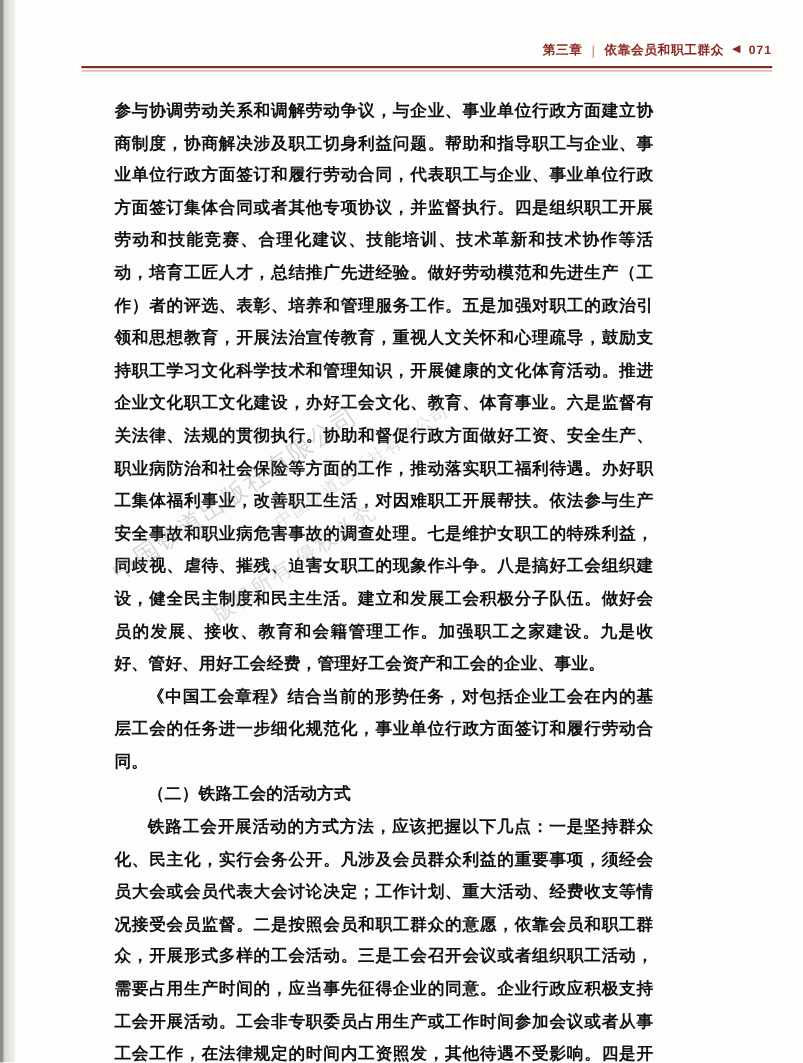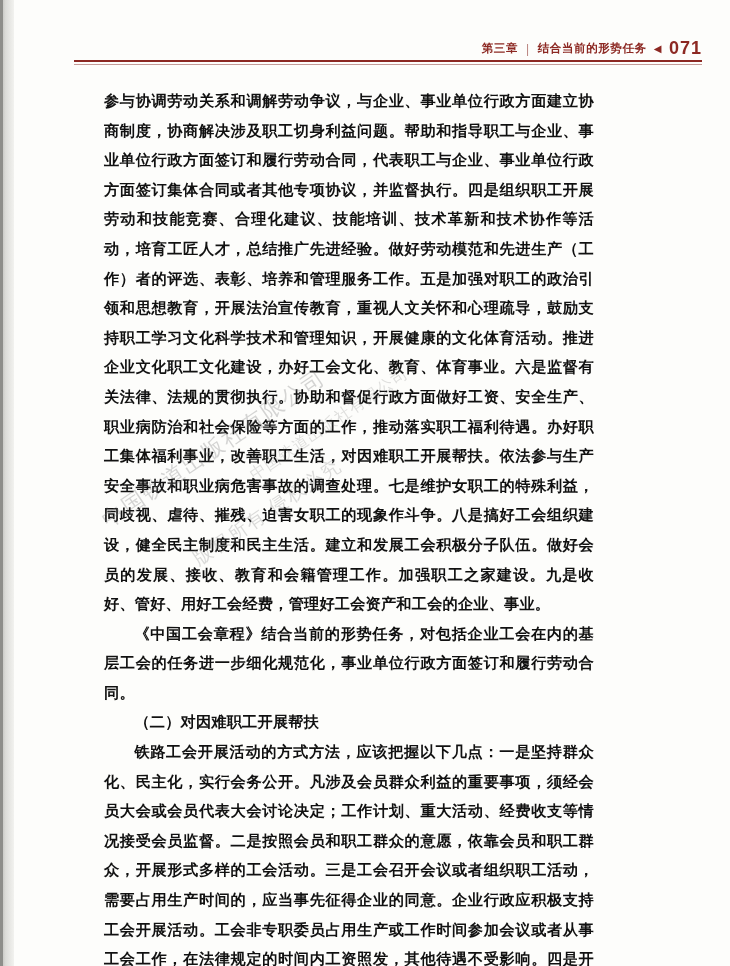--- a/index.html
+++ b/index.html
@@ -72,21 +72,21 @@
     color: #8c2822;
   }
   .header-deco {
     display: inline-block;
     color: #8c2822;
     font-size: 10px;
     transform: translateY(-0.5px);
   }
   .header-page {
     color: #8c2822;
-    font-size: 18px;
+    font-size: 11px;
     font-weight: bold;
     letter-spacing: 1px;
   }
   .header-rule {
     position: absolute;
     left: 60px;
     right: 28px;
     top: 22px;
     height: 2px;
     background: #8c2822;
@@ -172,32 +172,32 @@
 <div class="page">
 
   <div class="left-strip">
     <div class="left-strip-edge"></div>
   </div>
 
   <div class="header">
     <div class="header-inner">
       <span class="header-chapter">第三章</span>
       <span class="header-sep">|</span>
-      <span class="header-title">结合当前的形势任务</span>
+      <span class="header-title">依靠会员和职工群众</span>
       <span class="header-deco">◀</span>
       <span class="header-page">071</span>
     </div>
     <div class="header-rule"></div>
     <div class="header-rule-thin"></div>
   </div>
 
   <div class="body-text">
     <p class="plain">参与协调劳动关系和调解劳动争议，与企业、事业单位行政方面建立协商制度，协商解决涉及职工切身利益问题。帮助和指导职工与企业、事业单位行政方面签订和履行劳动合同，代表职工与企业、事业单位行政方面签订集体合同或者其他专项协议，并监督执行。四是组织职工开展劳动和技能竞赛、合理化建议、技能培训、技术革新和技术协作等活动，培育工匠人才，总结推广先进经验。做好劳动模范和先进生产（工作）者的评选、表彰、培养和管理服务工作。五是加强对职工的政治引领和思想教育，开展法治宣传教育，重视人文关怀和心理疏导，鼓励支持职工学习文化科学技术和管理知识，开展健康的文化体育活动。推进企业文化职工文化建设，办好工会文化、教育、体育事业。六是监督有关法律、法规的贯彻执行。协助和督促行政方面做好工资、安全生产、职业病防治和社会保险等方面的工作，推动落实职工福利待遇。办好职工集体福利事业，改善职工生活，对因难职工开展帮扶。依法参与生产安全事故和职业病危害事故的调查处理。七是维护女职工的特殊利益，同歧视、虐待、摧残、迫害女职工的现象作斗争。八是搞好工会组织建设，健全民主制度和民主生活。建立和发展工会积极分子队伍。做好会员的发展、接收、教育和会籍管理工作。加强职工之家建设。九是收好、管好、用好工会经费，管理好工会资产和工会的企业、事业。</p>
     <p class="indent">《中国工会章程》结合当前的形势任务，对包括企业工会在内的基层工会的任务进一步细化规范化，事业单位行政方面签订和履行劳动合同。</p>
-    <p class="subhead">（二）对因难职工开展帮扶</p>
+    <p class="subhead">（二）铁路工会的活动方式</p>
     <p class="indent">铁路工会开展活动的方式方法，应该把握以下几点：一是坚持群众化、民主化，实行会务公开。凡涉及会员群众利益的重要事项，须经会员大会或会员代表大会讨论决定；工作计划、重大活动、经费收支等情况接受会员监督。二是按照会员和职工群众的意愿，依靠会员和职工群众，开展形式多样的工会活动。三是工会召开会议或者组织职工活动，需要占用生产时间的，应当事先征得企业的同意。企业行政应积极支持工会开展活动。工会非专职委员占用生产或工作时间参加会议或者从事工会工作，在法律规定的时间内工资照发，其他待遇不受影响。四是开展建设职工之家活动，建立会员评议建家工作制度，增强工会凝聚力，提高工会工作水平。推动企业关爱职工，引导职工热爱企业，创建劳动关系和谐企业。</p>
   </div>
 
   <div class="watermark">
     <div class="wm-line wm1">中国铁道出版社有限公司</div>
     <div class="wm-line wm2">版权所有 侵权必究</div>
     <div class="wm-line wm3">中国铁道出版社有限公司</div>
   </div>
 
 </div>

